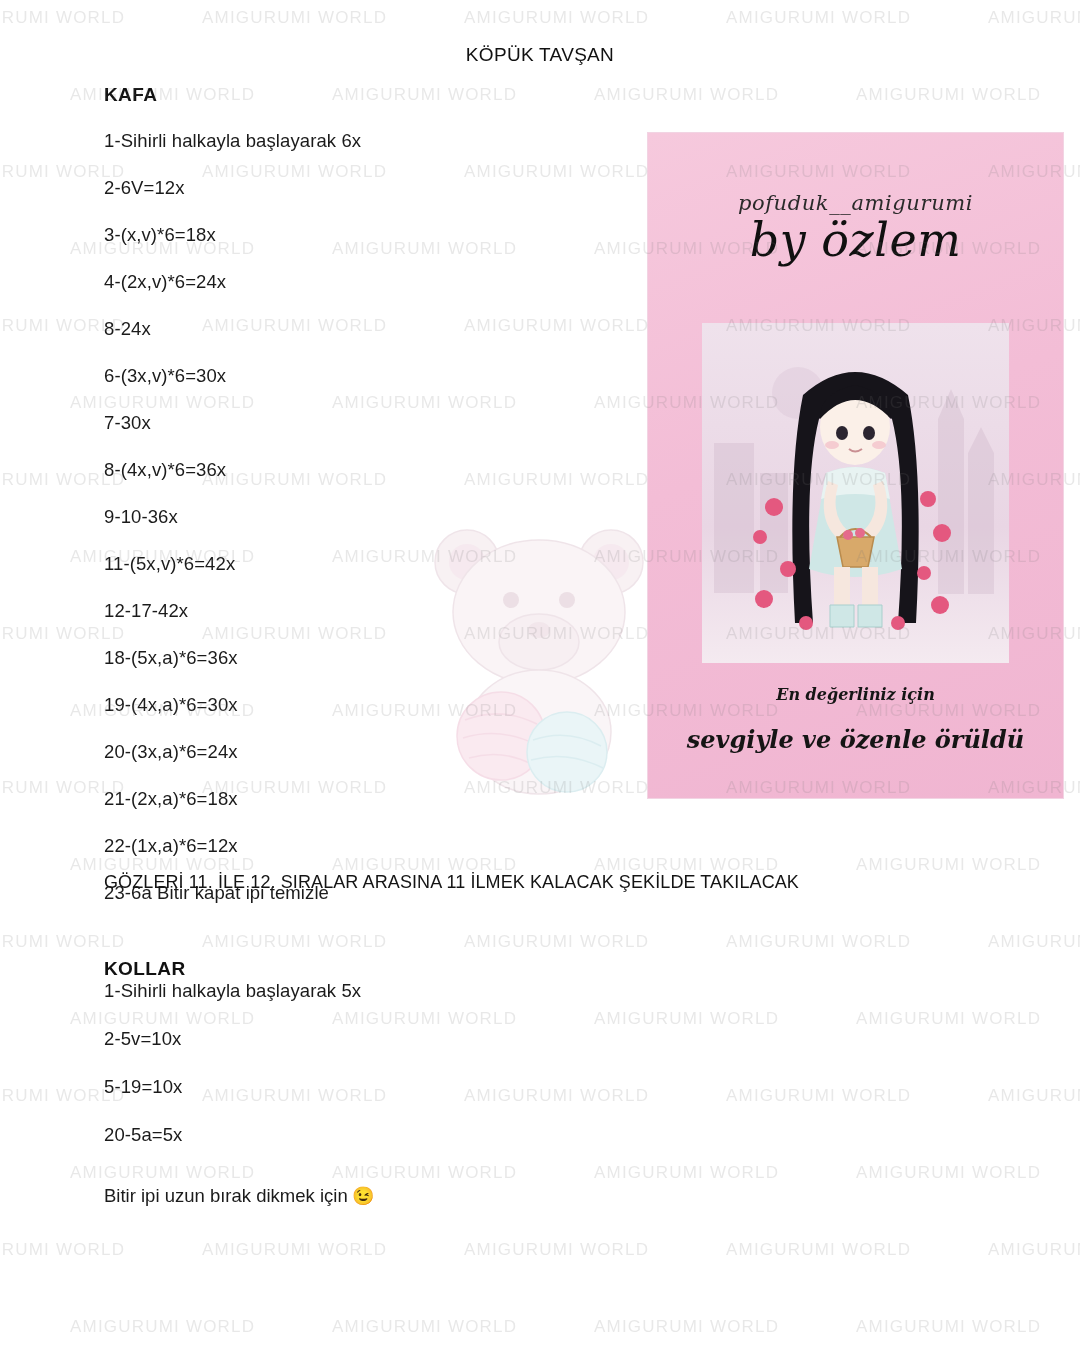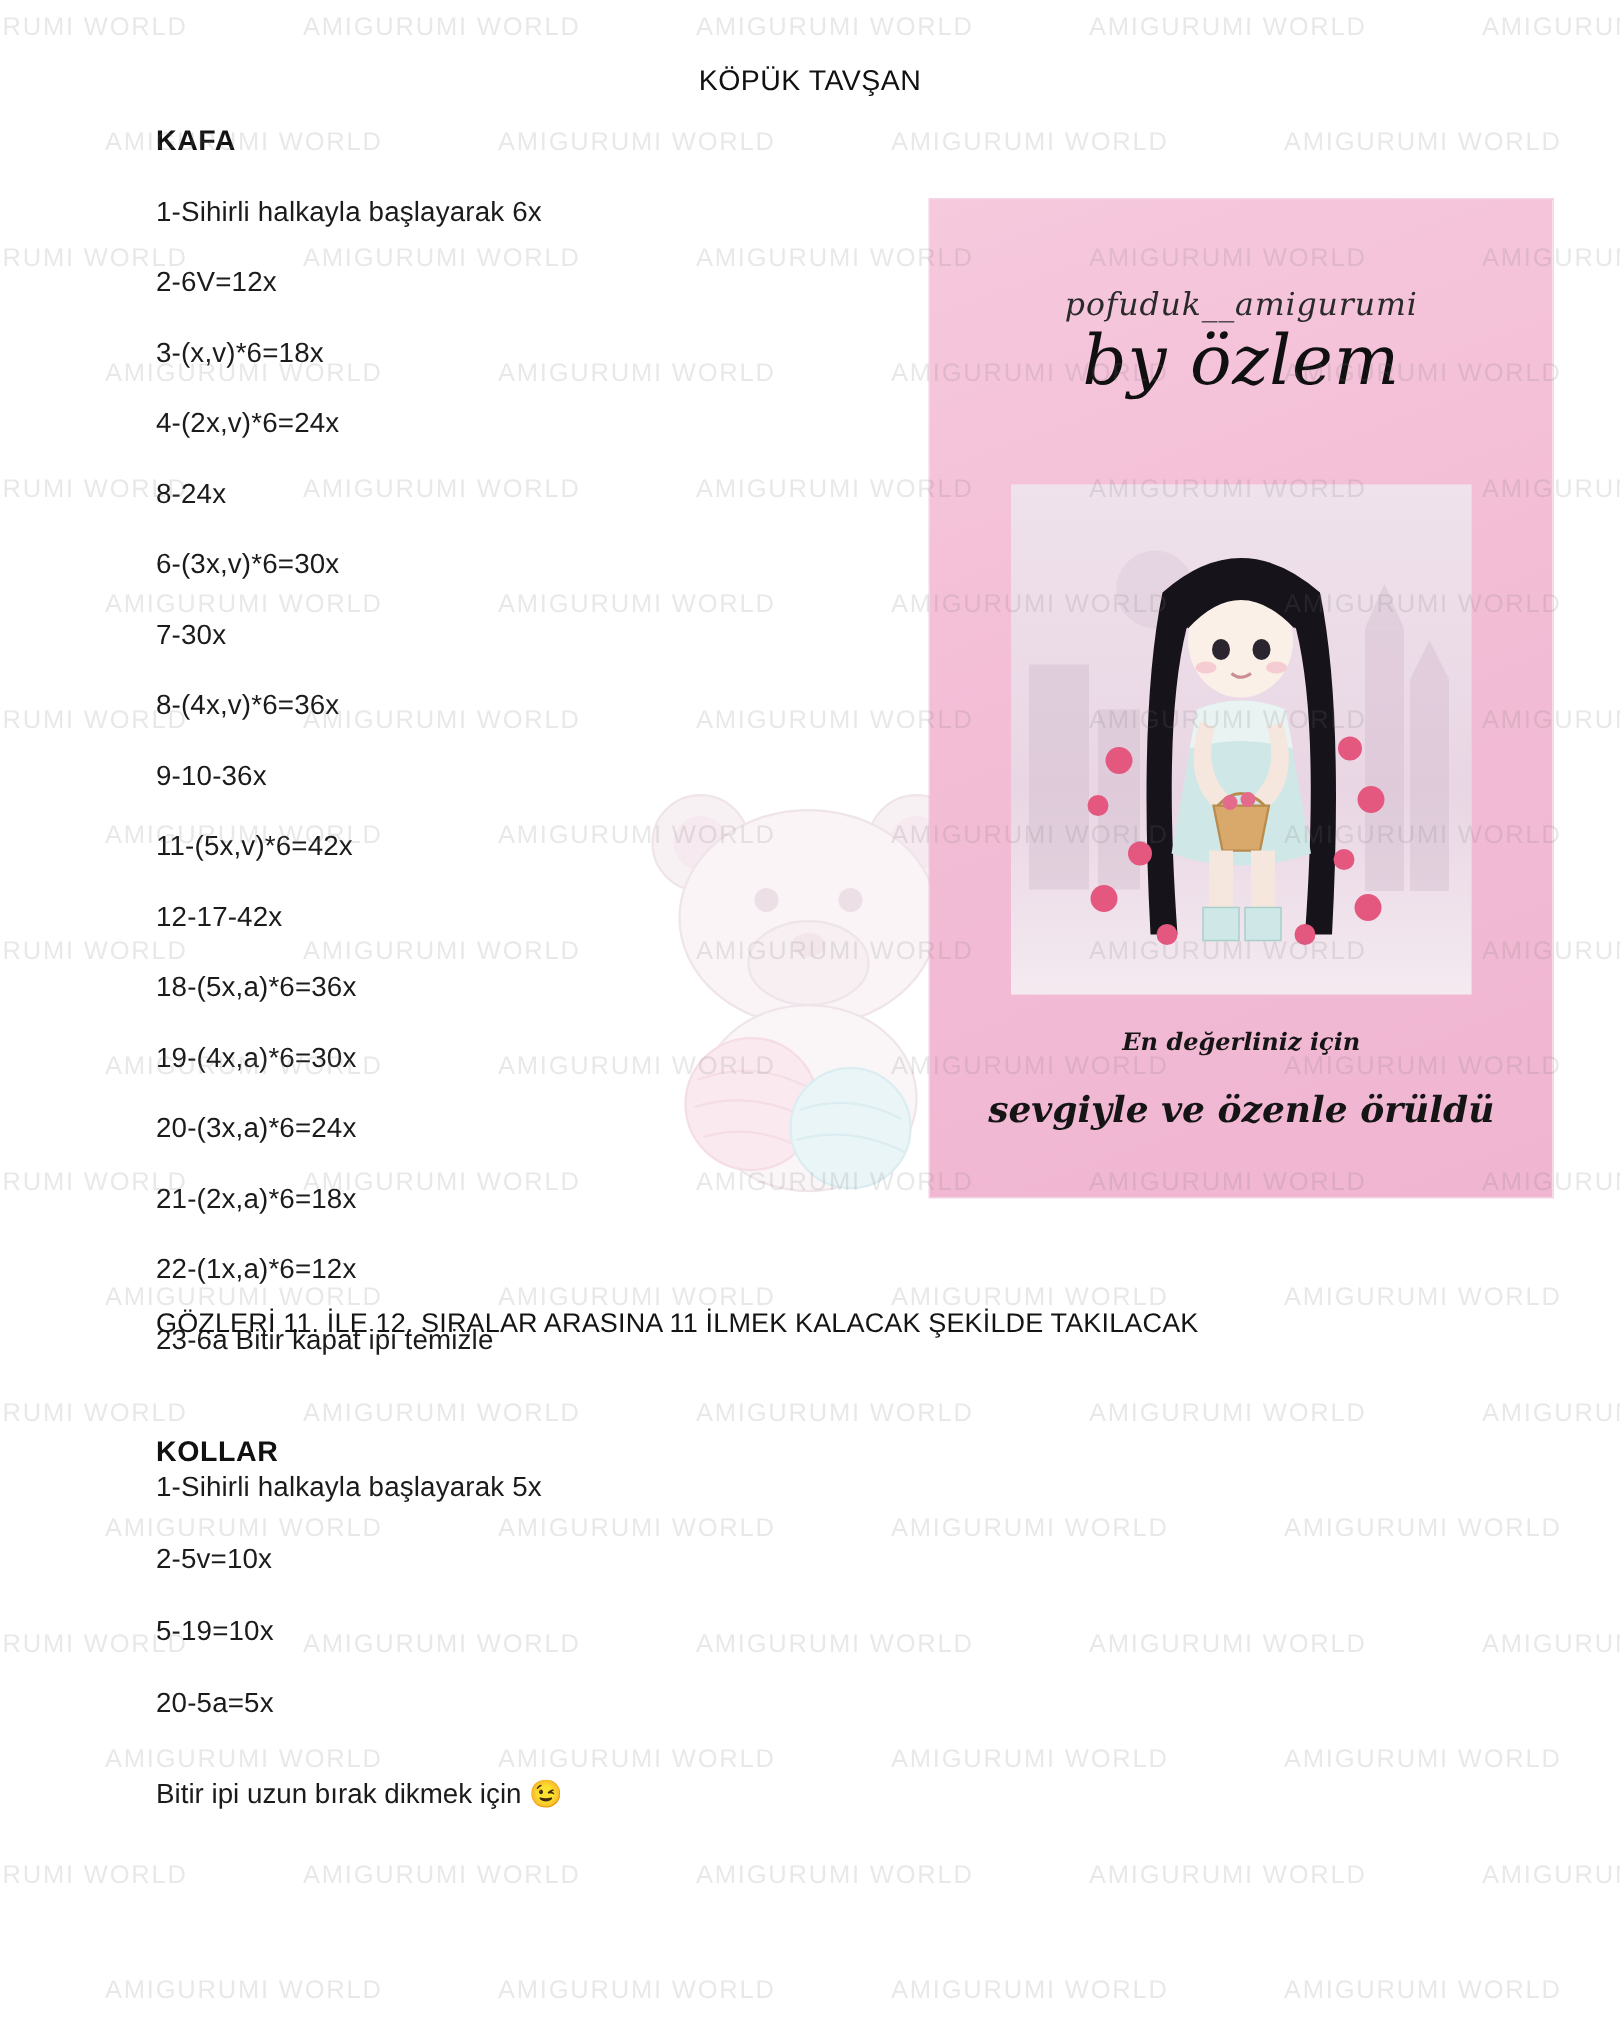--- a/index.html
+++ b/index.html
@@ -107,21 +107,21 @@
     top: 520px;
     width: 250px;
     height: 290px;
     z-index: 1;
     opacity: 0.55;
   }
 
   
   #brand-card {
     position: absolute;
-    left: 620px;
+    left: 648px;
     top: 133px;
     width: 415px;
     height: 665px;
     background: linear-gradient(160deg,#f6c9dd 0%, #f3bdd6 45%, #f0b5d1 100%);
     z-index: 3;
     box-shadow: 0 0 0 1px rgba(230,170,200,0.5);
     overflow: hidden;
   }
   #brand-handle {
     position: absolute;

